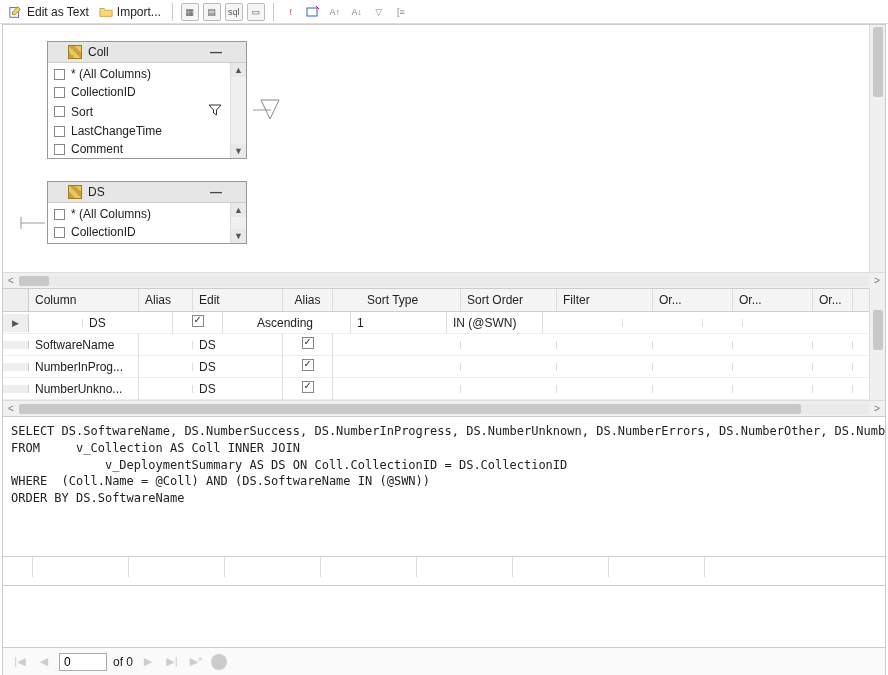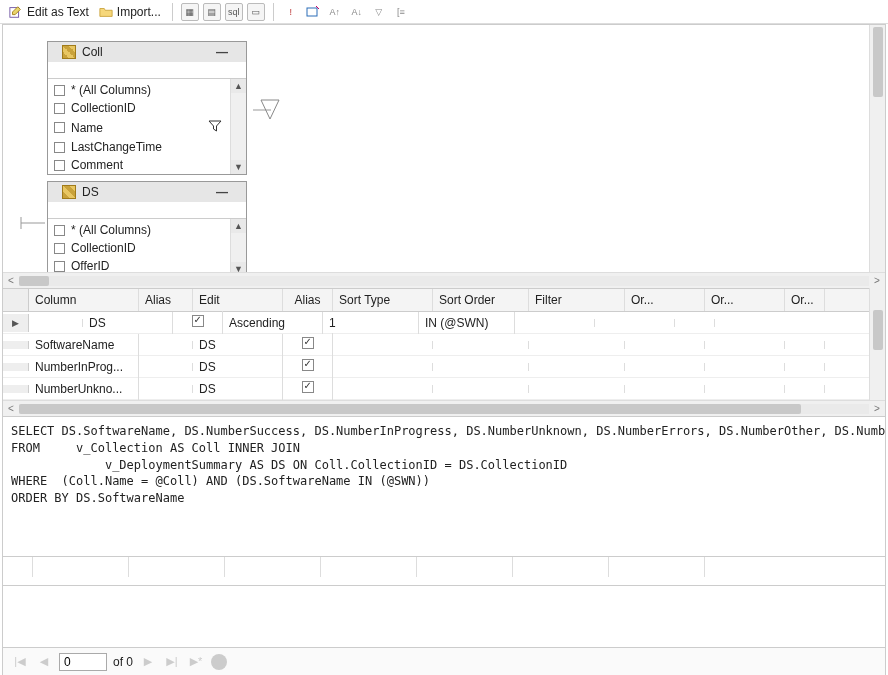--- a/index.html
+++ b/index.html
@@ -17,43 +17,43 @@
   
   .diagram-pane { flex: 0 0 248px; position: relative; background: #fff; overflow: hidden; border-top: 1px solid #ccc; }
   .vscroll { position: absolute; right: 0; top: 0; width: 16px; height: 100%; background: #f0f0f0; border-left: 1px solid #ddd; }
   .vscroll-thumb { position: absolute; top: 2px; width: 10px; left: 3px; height: 70px; background: #c8c8c8; border-radius: 2px; }
   .hscroll-pane { height: 16px; background: #f0f0f0; border-top: 1px solid #ddd; display: flex; align-items: center; }
   .hscroll-pane .arrow { width: 16px; text-align: center; color: #777; font-size: 10px; }
   .hscroll-track { flex: 1; height: 10px; background: #eaeaea; position: relative; }
   .hscroll-thumb { position: absolute; height: 10px; background: #c8c8c8; border-radius: 2px; }
   
   .tablebox { position: absolute; border: 1px solid #999; background: #fff; width: 200px; }
-  .tablebox-title { background: #e6e6e6; display: flex; align-items: center; padding: 3px 14px; gap: 6px; }
+  .tablebox-title { background: #e6e6e6; display: flex; align-items: center; padding: 3px 20px; gap: 6px; }
   .tablebox-title .grip { width: 14px; height: 14px; background: linear-gradient(45deg,#c9a23b 25%,#e8c662 25%,#e8c662 50%,#c9a23b 50%,#c9a23b 75%,#e8c662 75%); border:1px solid #a07b1a; }
   .tablebox-title .ttl { flex: 1; font-weight: 400; }
   .tablebox-title .min { cursor: pointer; font-weight: bold; color: #444; padding: 0 4px; }
-  .tablebox-body { max-height: 88px; overflow: hidden; position: relative; border-top: 1px solid #ccc; padding: 2px 0; margin-top: 16px; }
+  .tablebox-body { max-height: 88px; overflow: hidden; position: relative; border-top: 1px solid #ccc; padding: 2px 0; }
   .tablebox-row { display: flex; align-items: center; padding: 2px 6px; gap: 6px; white-space: nowrap; }
   .tablebox-row .cb { width: 11px; height: 11px; border: 1px solid #888; background: #fff; }
   .tb-scroll { position: absolute; right: 0; top: 0; width: 16px; height: 100%; background: #f0f0f0; border-left: 1px solid #ddd; }
   .tb-up, .tb-down { height: 14px; display:flex; align-items:center; justify-content:center; font-size: 9px; color:#555; background:#e9e9e9; }
   .tb-down { position:absolute; bottom:0; width:100%; }
   .filter-ic { width:14px; height:14px; color:#333; }
   .connector { position: absolute; color:#888; }
   
   .criteria-pane { flex: 0 0 106px; display: flex; flex-direction: column; }
   .grid-header, .grid-row { display: flex; }
   .grid-header { background: #f4f4f4; border-top: 1px solid #ccc; border-bottom: 1px solid #ccc; }
   .grid-col { padding: 4px 6px; border-right: 1px solid #ddd; overflow: hidden; white-space: nowrap; }
   .c-marker { flex: 0 0 26px; background: #eee; border-right: 1px solid #ccc; display:flex; align-items:center; justify-content:center; }
   .c-column { flex: 0 0 110px; }
   .c-alias { flex: 0 0 54px; }
   .c-table { flex: 0 0 90px; }
   .c-output { flex: 0 0 50px; text-align: center; }
-  .c-sorttype { flex: 0 0 100px; }
+  .c-sorttype { flex: 0 0 100px; margin-left: 28px; }
   .c-sortorder { flex: 0 0 96px; }
   .c-filter { flex: 0 0 96px; }
   .c-or1 { flex: 0 0 80px; }
   .c-or2 { flex: 0 0 80px; }
   .c-or3 { flex: 0 0 40px; }
   .grid-body .grid-row { border-bottom: 1px solid #eee; height: 22px; align-items: center; }
   .chk { width: 12px; height: 12px; border: 1px solid #888; display:inline-block; position: relative; background:#fff; }
   .chk.checked::after { content:"✓"; font-size: 10px; position:absolute; top:-2px; left:1px; color:#333; }
   .cell-selected { background:#fff; border:1px solid #888; padding: 1px 4px; }
   .row-pointer { font-size: 9px; color:#555; }
@@ -132,21 +132,21 @@
         <div class="tablebox-row">
             <span class="cb"></span>
             <span>* (All Columns)</span>
           </div>
         <div class="tablebox-row">
             <span class="cb"></span>
             <span>CollectionID</span>
           </div>
         <div class="tablebox-row">
             <span class="cb"></span>
-            <span>Name</span>
+            <span>Sort</span>
           <span style="margin-left:auto;margin-right:18px;">
             <svg class="filter-ic" viewBox="0 0 14 14">
                 <path d="M1 2h12l-4.5 5v5l-3-2V7z" fill="none" stroke="#333"></path>
               </svg>
           </span>
         </div>
         <div class="tablebox-row">
             <span class="cb"></span>
             <span>LastChangeTime</span>
           </div>
@@ -177,24 +177,20 @@
         <span class="min">—</span>
       </div>
       <div class="tablebox-body" style="max-height:58px;">
         <div class="tablebox-row">
             <span class="cb"></span>
             <span>* (All Columns)</span>
           </div>
         <div class="tablebox-row">
             <span class="cb"></span>
             <span>CollectionID</span>
-          </div>
-        <div class="tablebox-row">
-            <span class="cb"></span>
-            <span>OfferID</span>
           </div>
         <div class="tb-scroll">
           <div class="tb-up">▲</div>
           <div class="tb-down">▼</div>
         </div>
       </div>
     </div>
 
     <div class="vscroll">
       <div class="vscroll-thumb"></div>

